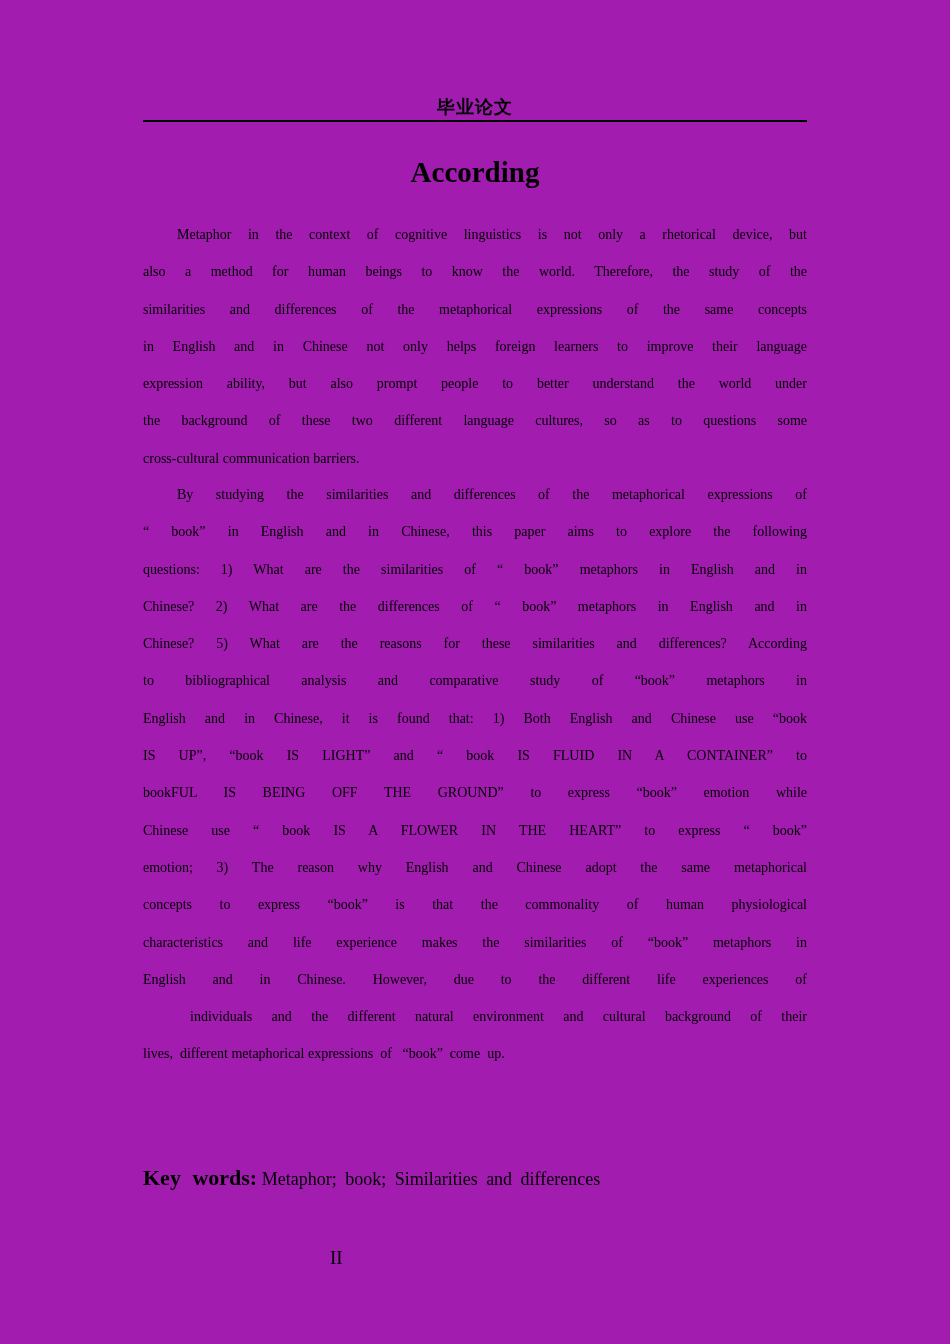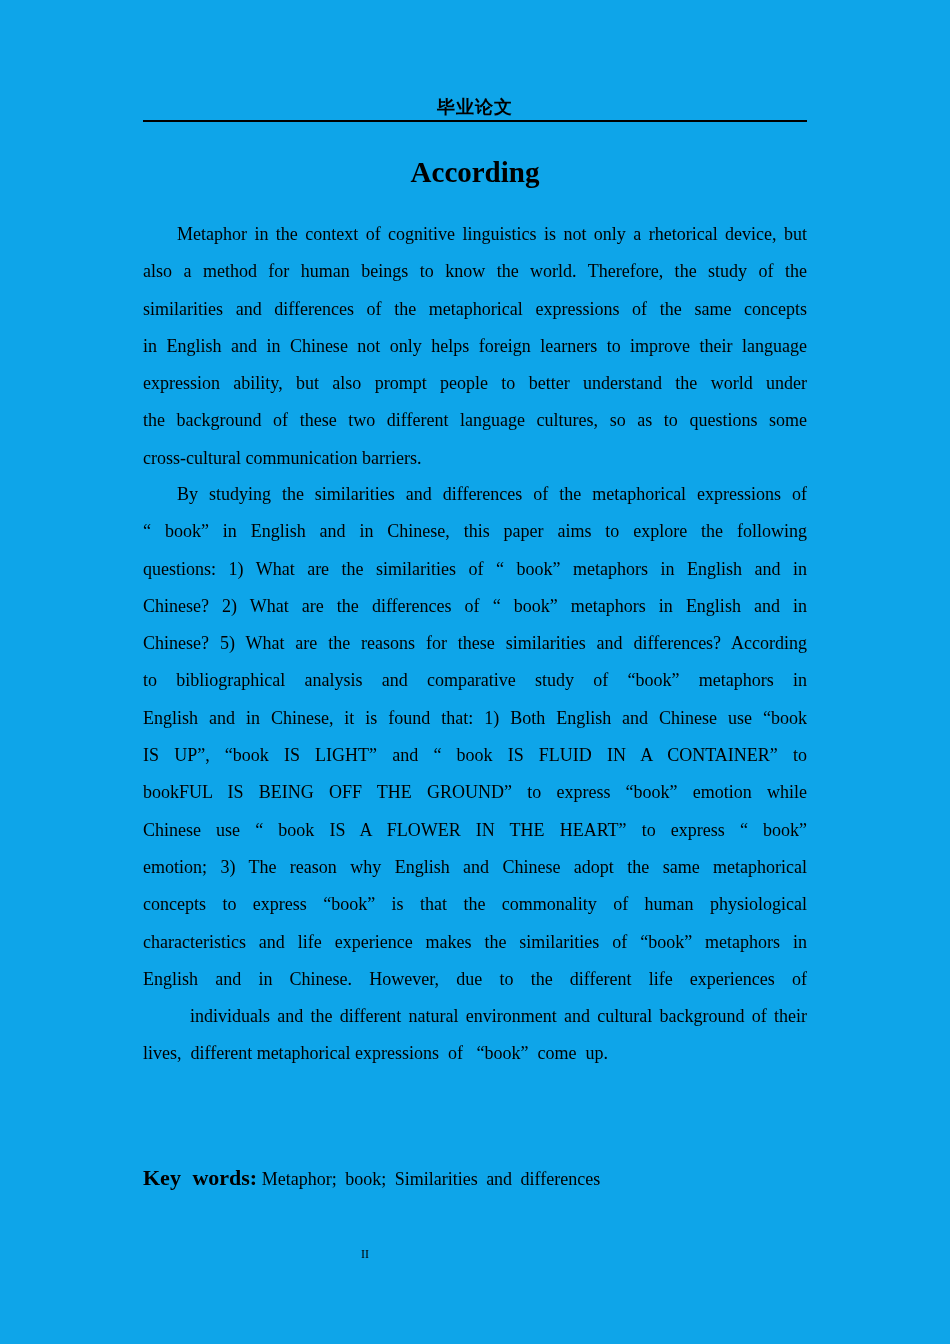--- a/index.html
+++ b/index.html
@@ -1,35 +1,35 @@
 <!DOCTYPE html>
 <html><head>
 <meta charset="utf-8">
 <style>
   html, body { margin: 0; padding: 0; background: #ffffff; }
   body { width: 950px; height: 1344px; position: relative; overflow: hidden;
          font-family: "Liberation Serif", "DejaVu Serif", serif; color: #000; }
-  .page { position: absolute; left: 0; top: 0; width: 950px; height: 1344px; background: #0ea5e9; }
+  .page { position: absolute; left: 0; top: 0; width: 950px; height: 1344px; background: #a21caf; }
   .header-title { position: absolute; left: 143px; width: 664px; top: 96px; text-align: center;
                   font-family: "DejaVu Sans", sans-serif; font-weight: bold; font-size: 18px;
                   letter-spacing: 1px; line-height: 22px; }
   .header-rule { position: absolute; left: 143px; width: 664px; top: 120px; height: 2px; background: #000; }
   .abstract-title { position: absolute; left: 143px; width: 664px; top: 154px; text-align: center;
                     font-weight: bold; font-size: 29px; line-height: 36px; }
-  .body-text { position: absolute; left: 143px; width: 664px; font-size: 18px; }
+  .body-text { position: absolute; left: 143px; width: 664px; font-size: 14px; }
   .line { display: block; height: 37.3px; line-height: 37.3px; text-align: justify;
           text-align-last: justify; white-space: nowrap; overflow: visible; }
   .line.last { text-align-last: left; }
   .line.indent { padding-left: 34px; }
   #p1 { top: 216px; }
   #p2 { top: 476px; }
   .keywords { position: absolute; left: 143px; top: 1162px; font-size: 18px; line-height: 32px; white-space: nowrap; }
   .keywords .kw-label { font-weight: bold; font-size: 22px; word-spacing: 6px; }
   .keywords .kw-value { word-spacing: 4px; }
-  .page-number { position: absolute; left: 330px; width: 70px; top: 1247px; text-align: center; font-size: 12px; }
+  .page-number { position: absolute; left: 330px; width: 70px; top: 1247px; font-size: 19px; }
 </style>
 </head>
 <body>
 
 <div class="page">
 
   <div class="header-title">毕业论文</div>
   <div class="header-rule"></div>
 
   <div class="abstract-title">According</div>

